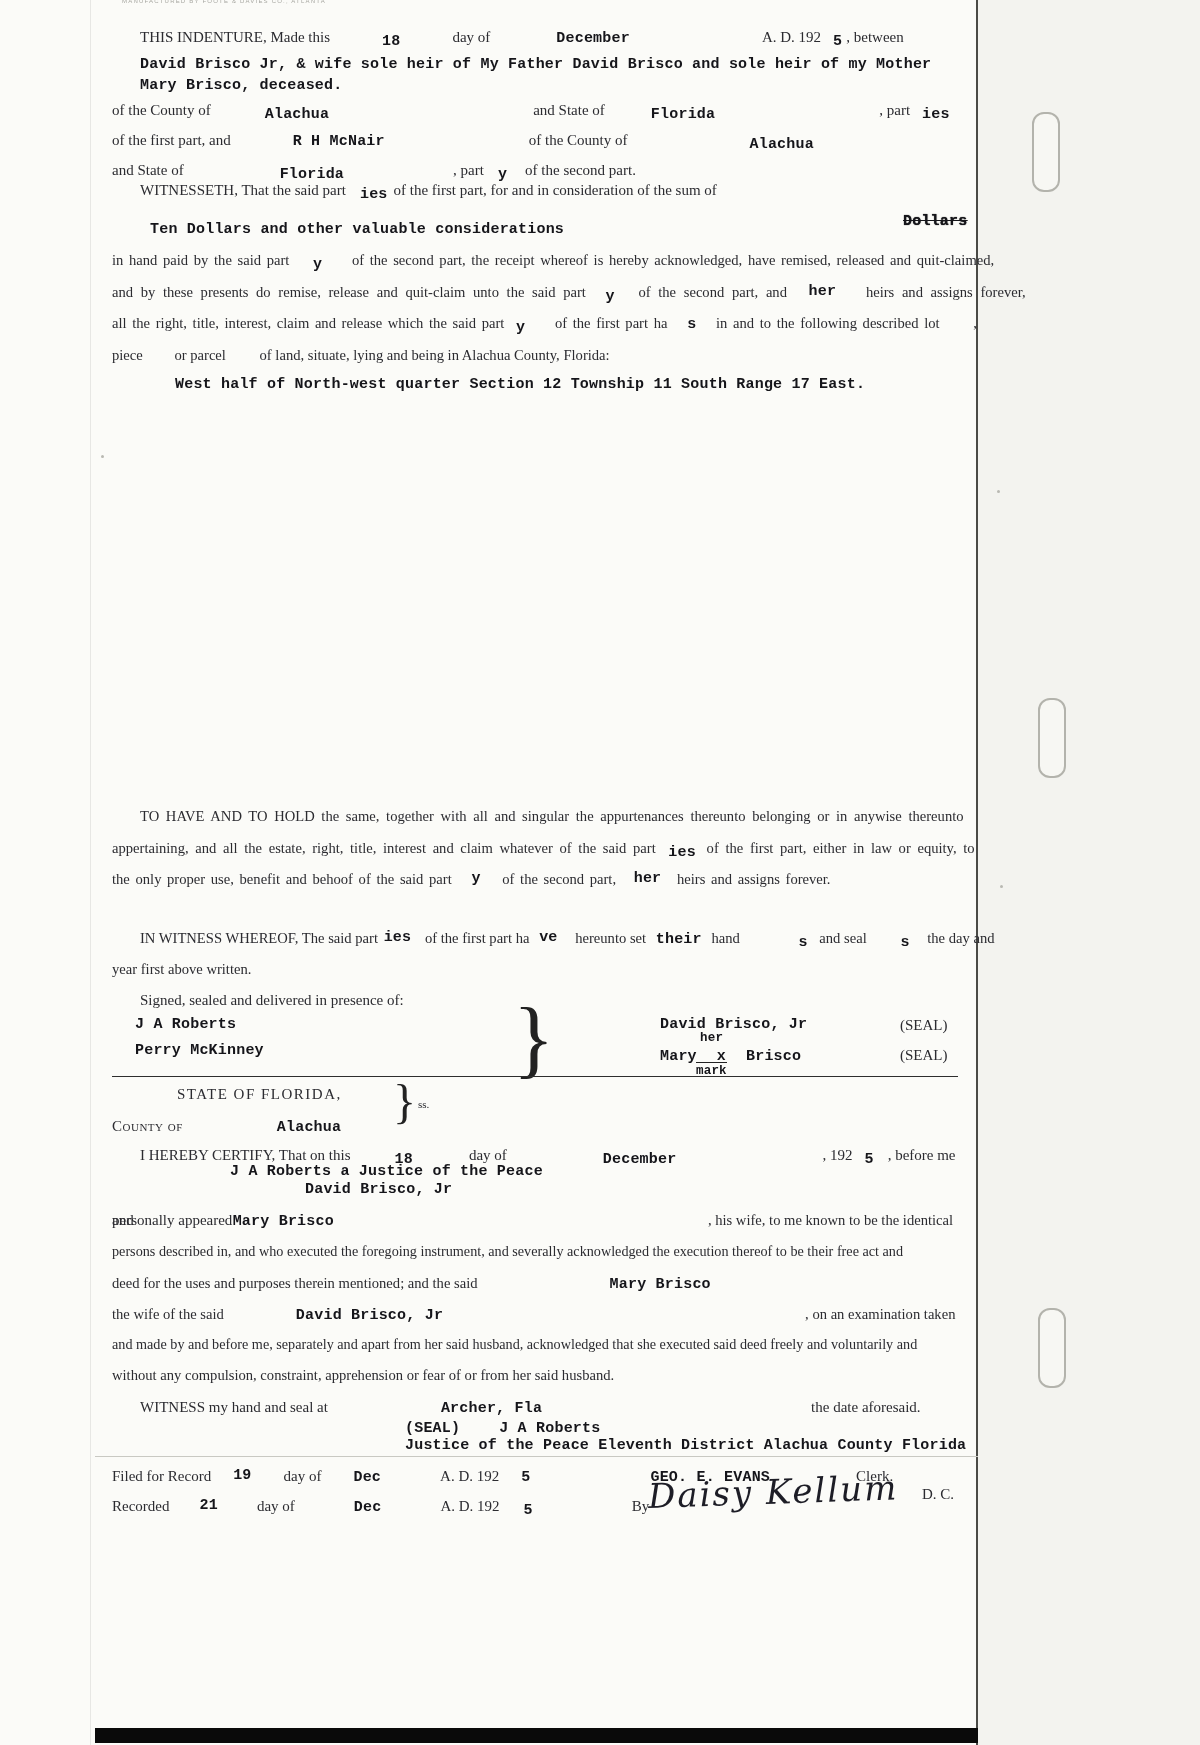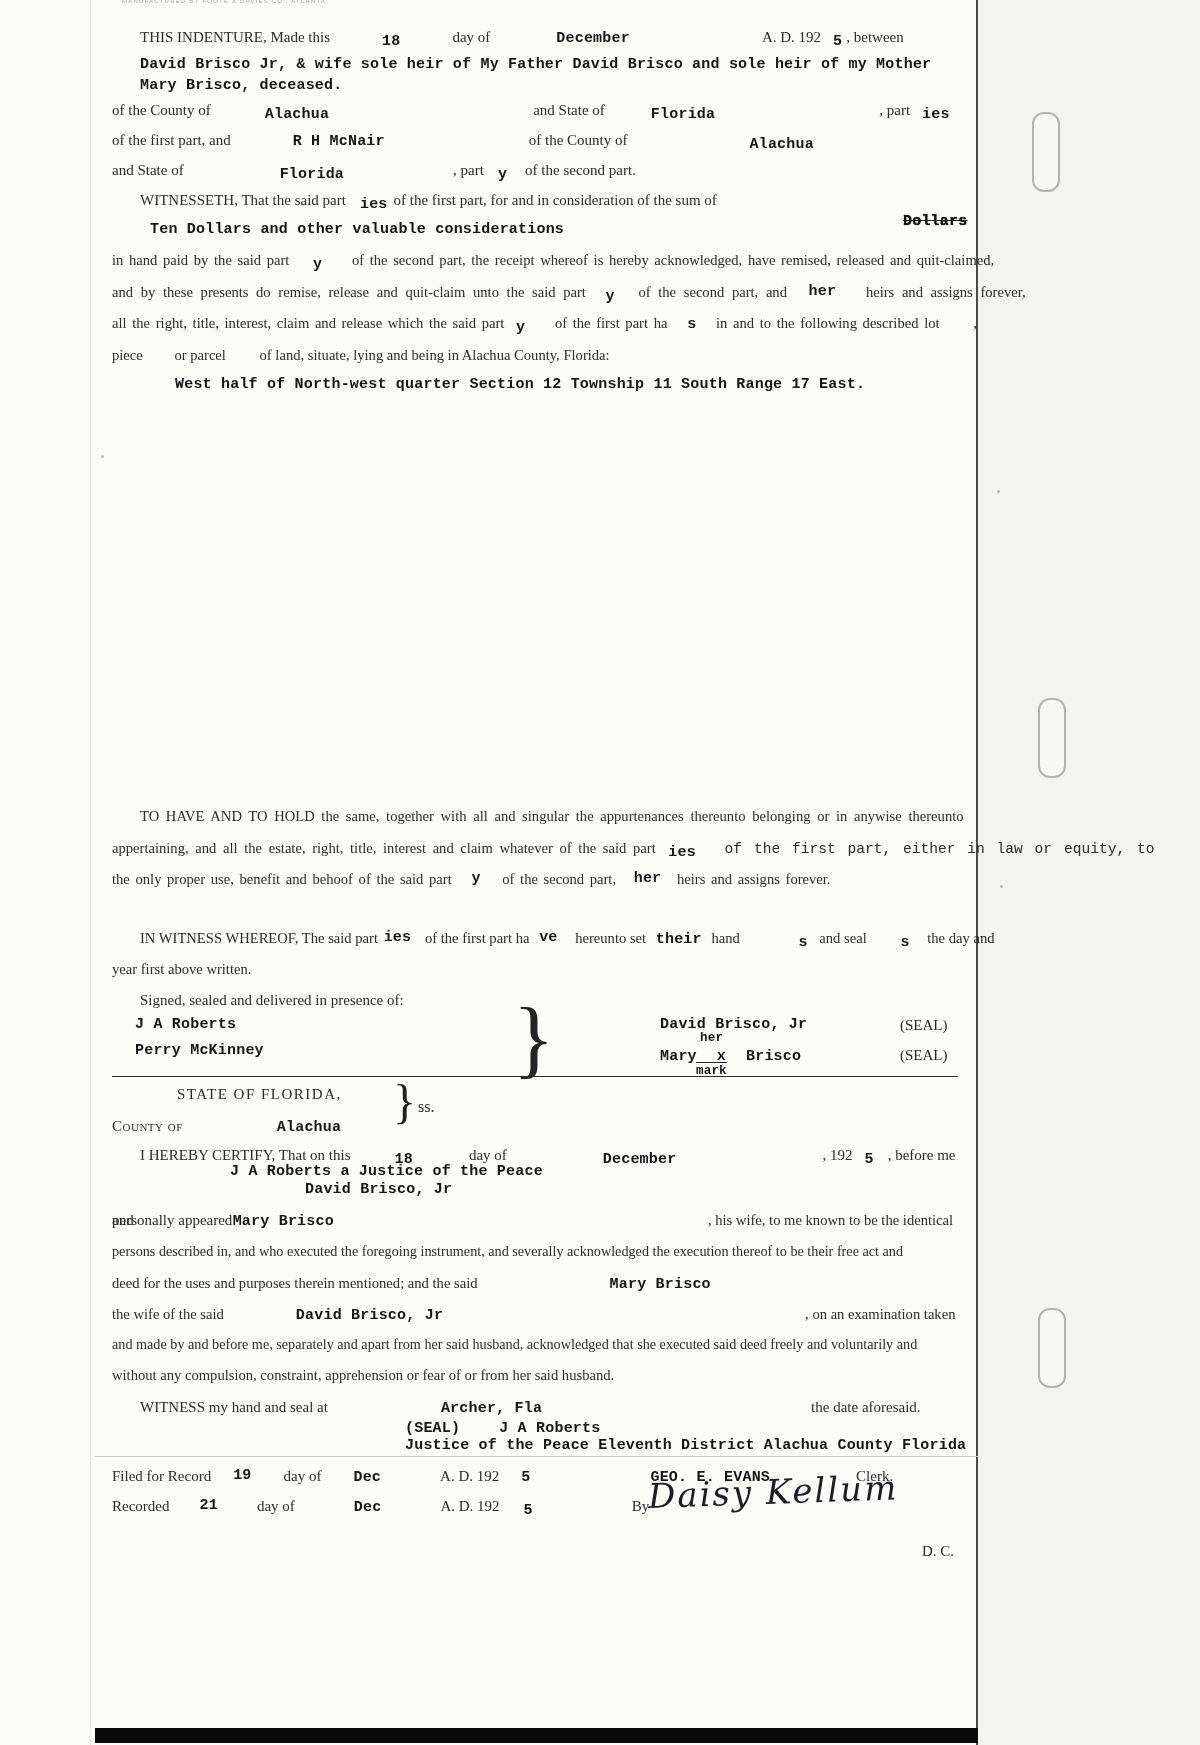--- a/index.html
+++ b/index.html
@@ -96,21 +96,21 @@
     <div class="ln" style="left:112px; top:161px;">
       <span class="printed">and State of</span>
       <span class="typed drop" style="margin-left:92px;">Florida</span>
       <span class="printed" style="margin-left:105px;">, part</span>
       <span class="typed drop" style="margin-left:10px;">y</span>
       <span class="printed" style="margin-left:14px;">of the second part.</span>
     </div>
   </section>
 
   <section>
-    <div class="ln" style="left:140px; top:191px;">
+    <div class="ln" style="left:140px; top:181px;">
       <span class="printed">WITNESSETH, That the said part</span>
       <span class="typed drop" style="margin-left:10px;">ies</span>
       <span class="printed" style="margin-left:2px;">of the first part, for and in consideration of the sum of</span>
     </div>
     <div class="ln typed" style="left:150px; top:221px;">Ten Dollars and other valuable considerations</div>
     <div class="ln typed struck" style="left:903px; top:213px;">Dollars</div>
   </section>
 
   <section>
     <div class="ln printed body-line stretch2" style="left:112px; top:252px;">
@@ -139,21 +139,21 @@
       <span style="margin-left:30px;">of land, situate, lying and being in Alachua County, Florida:</span>
     </div>
     <div class="ln typed" style="left:175px; top:376px;">West half of North-west quarter Section 12 Township 11 South Range 17 East.</div>
   </section>
 
   <section>
     <div class="ln printed body-line stretch3" style="left:140px; top:808px;">TO HAVE AND TO HOLD the same, together with all and singular the appurtenances thereunto belonging or in anywise thereunto</div>
     <div class="ln printed body-line stretch3" style="left:112px; top:840px;">
       <span>appertaining, and all the estate, right, title, interest and claim whatever of the said part</span>
       <span class="typed drop" style="margin-left:6px;">ies</span>
-      <span style="margin-left:22px;font-family:Liberation Mono, monospace;">of the first part, either in law or equity, to</span>
+      <span style="margin-left:4px;">of the first part, either in law or equity, to</span>
     </div>
     <div class="ln printed body-line stretch2" style="left:112px; top:871px;">
       <span>the only proper use, benefit and behoof of the said part</span>
       <span class="typed raise" style="margin-left:14px;">y</span>
       <span style="margin-left:16px;">of the second part,</span>
       <span class="typed raise" style="margin-left:12px;">her</span>
       <span style="margin-left:10px;">heirs and assigns forever.</span>
     </div>
   </section>
 
@@ -191,21 +191,21 @@
     </div>
     <div class="ln printed" style="left:900px; top:1047px;">(SEAL)</div>
     <div class="ln typed typed-sm mark-label" style="left:696px; top:1062px;">mark</div>
   </section>
 
   <div class="rule" style="left:112px; top:1076px; width:846px;"></div>
 
   <section>
     <div class="ln printed caps" style="left:177px; top:1086px;">STATE OF FLORIDA,</div>
     <div class="ln brace brace-ss" style="left:393px; top:1080px;">}</div>
-    <div class="ln printed" style="left:418px; top:1098px; font-size:16px;">ss.</div>
+    <div class="ln printed" style="left:418px; top:1098px; font-size:11px;">ss.</div>
     <div class="ln" style="left:112px; top:1117px;">
       <span class="printed smallcaps">County of</span>
       <span class="typed" style="margin-left:90px;">Alachua</span>
     </div>
 
     <div class="ln" style="left:140px; top:1146px;">
       <span class="printed">I HEREBY CERTIFY, That on this</span>
       <span class="typed drop" style="margin-left:40px;">18</span>
       <span class="printed" style="margin-left:52px;">day of</span>
       <span class="typed drop" style="margin-left:92px;">December</span>
@@ -267,16 +267,16 @@
     <div class="ln" style="left:112px; top:1497px;">
       <span class="printed">Recorded</span>
       <span class="typed raise" style="margin-left:26px;">21</span>
       <span class="printed" style="margin-left:35px;">day of</span>
       <span class="typed" style="margin-left:55px;">Dec</span>
       <span class="printed" style="margin-left:55px;">A. D. 192</span>
       <span class="typed drop" style="margin-left:20px;">5</span>
       <span class="printed" style="margin-left:95px;">By</span>
     </div>
     <div class="ln sig" style="left:648px; top:1476px;">Daisy Kellum</div>
-    <div class="ln printed" style="left:922px; top:1543px;">D. C.</div>
+    <div class="ln printed" style="left:922px; top:1486px;">D. C.</div>
   </section>
 
 </div>
 
 </body></html>

